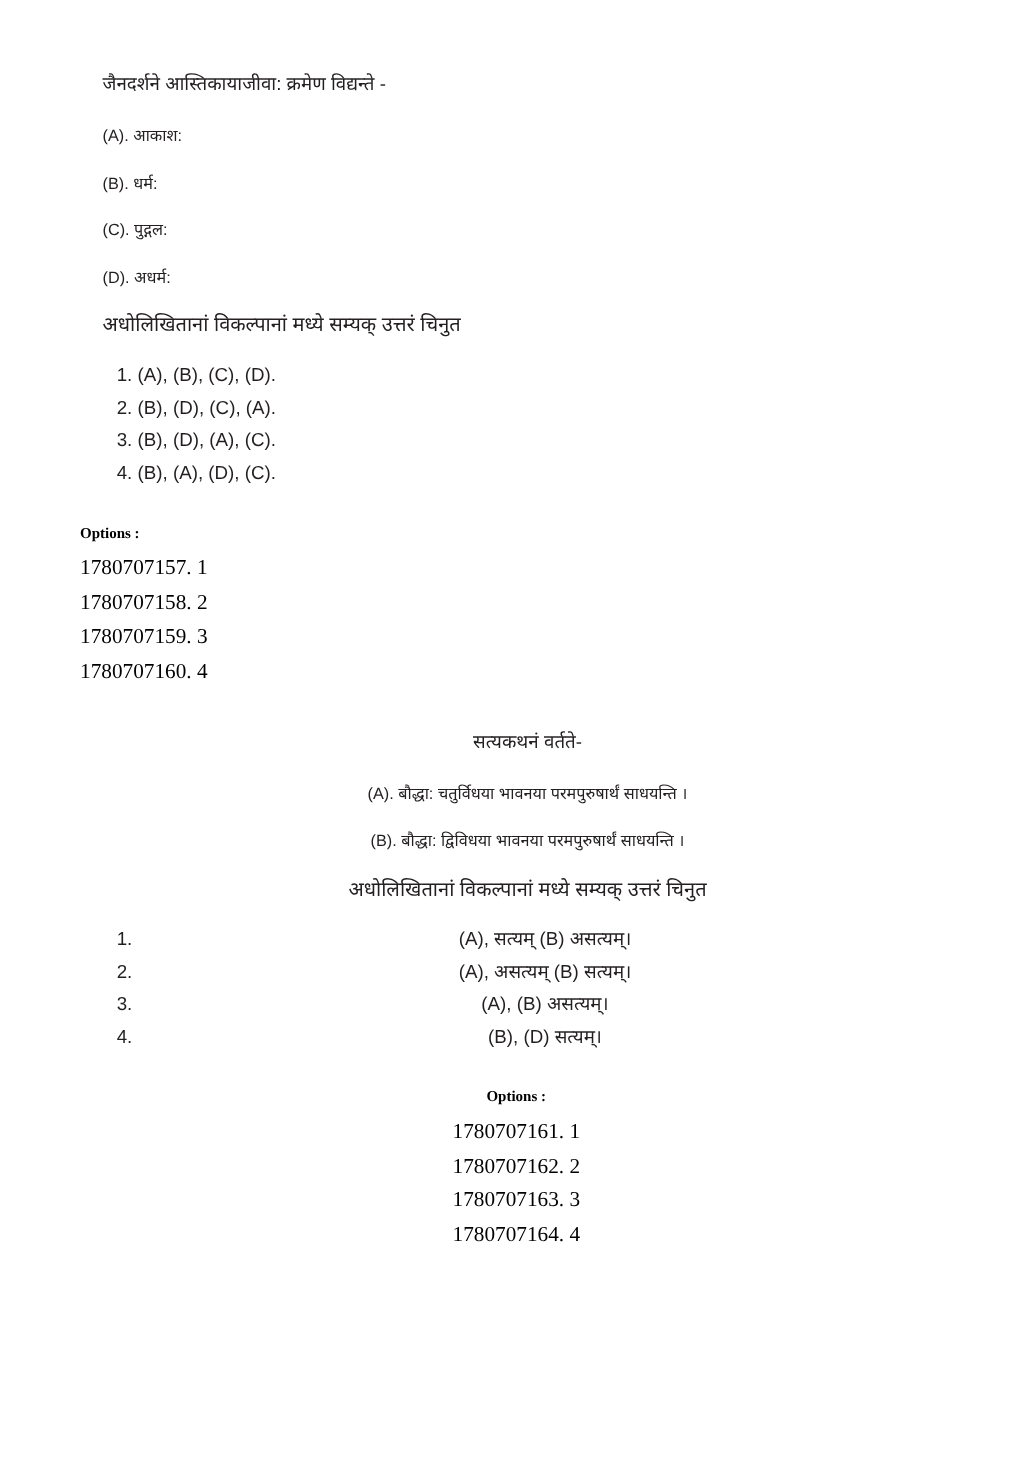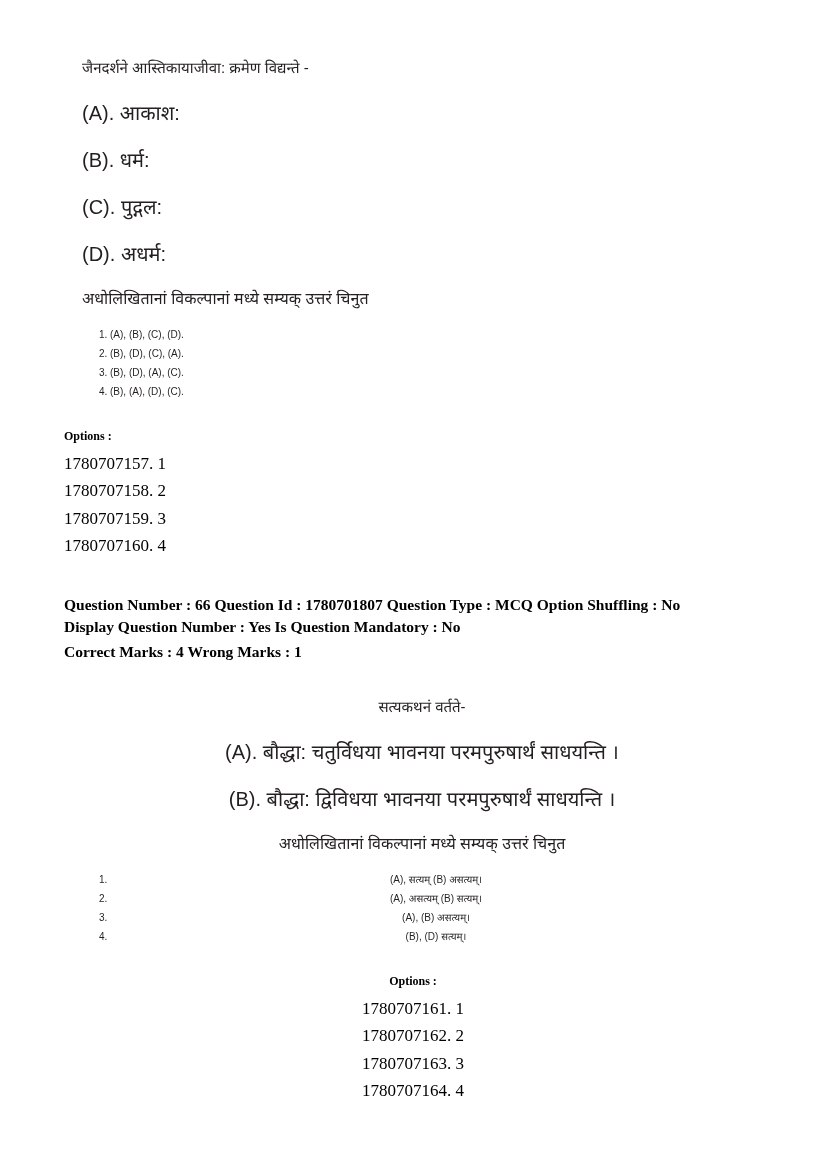--- a/index.html
+++ b/index.html
@@ -27,39 +27,39 @@
   .stem {
     font-family: "Liberation Sans", sans-serif;
     font-size: 15px;
     color: #231f20;
     margin-left: 18px;
     margin-bottom: 22px;
     line-height: 1.35;
   }
   .opt-line {
     font-family: "Liberation Sans", sans-serif;
-    font-size: 20px;
+    font-size: 13px;
     color: #231f20;
     margin-left: 18px;
     margin-bottom: 20px;
     line-height: 1.35;
   }
   .instr {
     font-family: "Liberation Sans", sans-serif;
     font-size: 16px;
     color: #231f20;
     margin-left: 18px;
     margin-bottom: 18px;
     line-height: 1.35;
   }
   ol.choices {
     margin: 0 0 0 20px;
     padding-left: 26px;
     font-family: "Liberation Sans", sans-serif;
-    font-size: 10px;
+    font-size: 15px;
     color: #231f20;
   }
   ol.choices li {
     margin-bottom: 5px;
     line-height: 1.4;
   }
   .options-heading {
     font-family: "Liberation Serif", serif;
     font-weight: bold;
     font-size: 12px;
@@ -105,25 +105,20 @@
       <li>(B), (A), (D), (C).</li>
     </ol>
 
     <div class="options-heading">Options :</div>
     <div class="option-id">1780707157. 1</div>
     <div class="option-id">1780707158. 2</div>
     <div class="option-id">1780707159. 3</div>
     <div class="option-id">1780707160. 4</div>
   </div>
 
-  <div class="meta">
-    <span class="line1">Question Number : 66 Question Id : 1780701807 Question Type : MCQ Option Shuffling : No</span>
-    <span class="line2">Display Question Number : Yes Is Question Mandatory : No</span>
-    <span class="line3">Correct Marks : 4 Wrong Marks : 1</span>
-  </div>
 
   <div class="spacer-lg"></div>
 
   <div class="q-block sec2">
     <div class="stem">सत्यकथनं वर्तते-</div>
 
     <div class="opt-line">(A). बौद्धा: चतुर्विधया भावनया परमपुरुषार्थं साधयन्ति ।</div>
     <div class="opt-line">(B).  बौद्धा: द्विविधया भावनया परमपुरुषार्थं साधयन्ति  ।</div>
 
     <div class="instr">अधोलिखितानां विकल्पानां मध्ये सम्यक् उत्तरं चिनुत</div>

